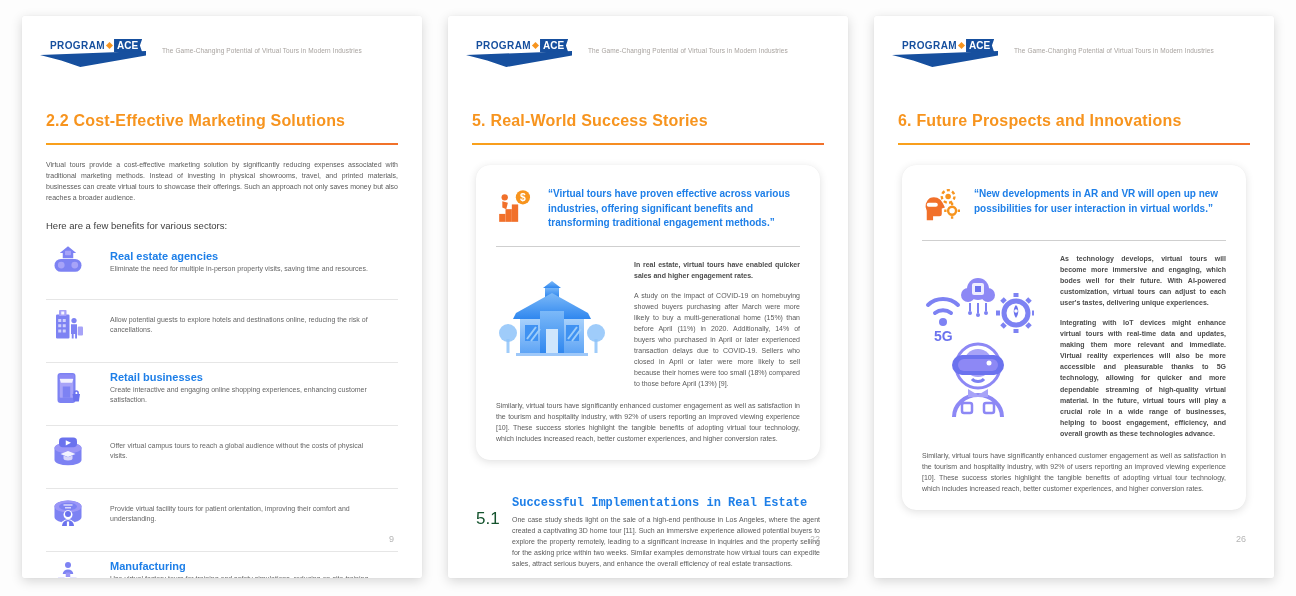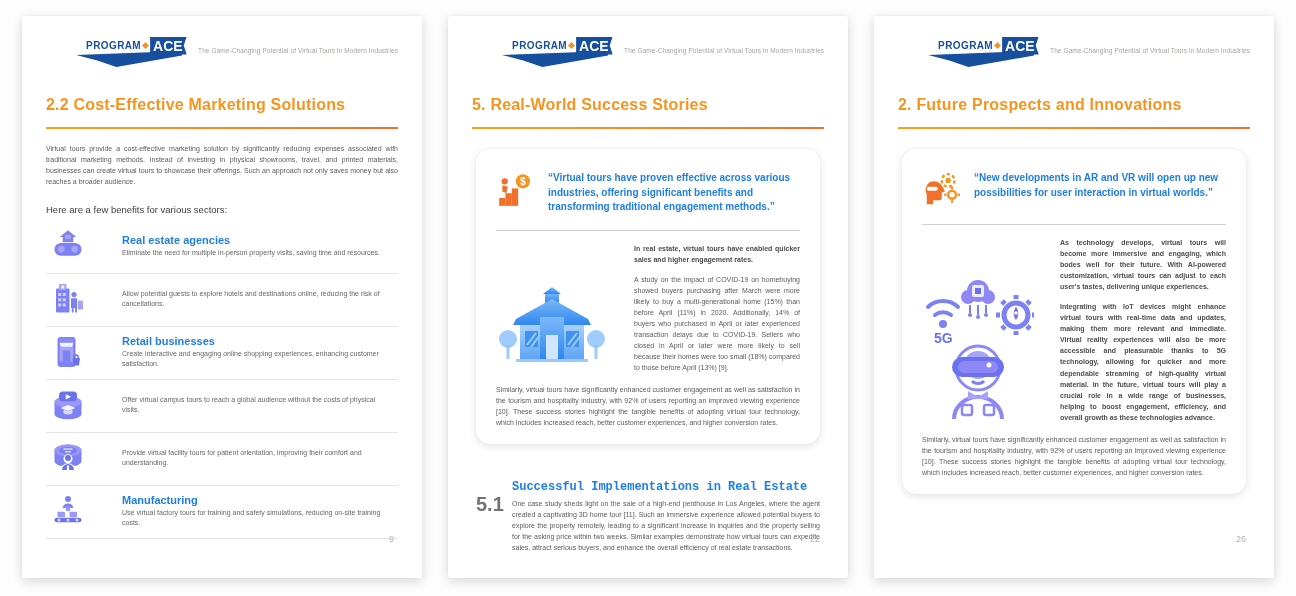--- a/index.html
+++ b/index.html
@@ -4,60 +4,60 @@
 <style>
   * { margin:0; padding:0; box-sizing:border-box; }
   html,body { width:1296px; height:596px; background:#fdfdfd; font-family:"Liberation Sans", sans-serif; overflow:hidden; }
   .canvas { display:flex; gap:26px; padding:16px 22px; }
   .page {
     position:relative; width:400px; height:562px; background:#ffffff;
     box-shadow:0 3px 12px rgba(0,0,0,0.16), 0 0 1px rgba(0,0,0,0.08);
     border-radius:2px; flex:0 0 auto; overflow:hidden;
   }
   
-  .page-header { display:flex; justify-content:flex-end; align-items:flex-start; padding:22px 24px 0 28px; }
+  .page-header { display:flex; justify-content:flex-start; align-items:flex-start; padding:22px 24px 0 28px; }
   .logo { position:relative; width:112px; height:32px; flex:0 0 auto; }
   .logo-row { display:flex; align-items:center; height:15px; }
   .logo-program { font-size:10px; font-weight:bold; color:#164f9e; letter-spacing:0.4px; }
   .logo-diamond { width:5px; height:5px; background:#f7941e; transform:rotate(45deg); margin:0 2px; }
-  .logo-ace { font-size:14px; font-weight:bold; color:#ffffff; background:#164f9e; padding:1px 4px 1px 3px;
+  .logo-ace { font-size:10px; font-weight:bold; color:#ffffff; background:#164f9e; padding:1px 4px 1px 3px;
     clip-path:polygon(0 0, 100% 0, 92% 50%, 100% 100%, 0 100%); }
   .logo-swoosh { position:absolute; left:-10px; top:13px; width:106px; height:16px; background:#164f9e;
     clip-path:polygon(0 25%, 100% 0, 100% 28%, 38% 100%, 20% 60%); }
   .doc-header-text { font-size:6.5px; color:#a8a39f; margin-top:9px; max-width:210px; text-align:right; letter-spacing:0.1px; }
   
-  .page-title { margin:26px 24px 0 24px; font-size:16px; font-weight:bold; color:#f7941e; letter-spacing:0.2px; }
+  .page-title { margin:42px 24px 0 24px; font-size:16px; font-weight:bold; color:#f7941e; letter-spacing:0.2px; }
   .title-rule { height:2px; background:linear-gradient(90deg,#f9a11b,#f1702a); margin:13px 24px 0 24px; border:none; }
   
   .para { font-size:7px; line-height:1.58; color:#5b5b5b; text-align:justify; }
   .para-bold { font-weight:bold; color:#4c4c4c; }
   
   .intro { margin:14px 24px 0 24px; }
   .benefits-heading { margin:17px 24px 6px 24px; font-size:9.5px; font-weight:normal; color:#3d3d3d; }
   .sector-list { margin:0 24px; }
-  .sector-row { display:flex; align-items:center; gap:36px; padding:7px 0 9px 4px; border-bottom:1px solid #e6e6e6; min-height:53px; }
+  .sector-row { display:flex; align-items:center; gap:24px; padding:7px 0 19px 4px; border-bottom:1px solid #e6e6e6; min-height:53px; }
   .sector-icon { width:36px; height:36px; flex:0 0 auto; }
   .sector-text { flex:1; }
   .sector-name { font-size:11px; font-weight:bold; color:#1e7fe8; margin-bottom:2px; }
   .sector-desc { font-size:7px; line-height:1.5; color:#666; max-width:265px; }
   
   .quote-box { margin:20px 28px 0 28px; border-radius:14px; background:#fff;
     box-shadow:0 2px 9px rgba(0,0,0,0.12), 0 0 1px rgba(0,0,0,0.06); padding:22px 20px 16px 20px; }
   .quote-row { display:flex; gap:14px; align-items:flex-start; }
   .quote-icon { width:38px; height:38px; flex:0 0 auto; }
   .quote-text { font-size:10px; font-weight:bold; color:#1e7fe8; line-height:1.45; padding-right:4px; }
   .quote-divider { height:1px; background:#cfcfcf; margin:15px 0 12px 0; border:none; }
-  .media-row { display:flex; gap:26px; align-items:flex-end; }
+  .media-row { display:flex; gap:26px; align-items:center; }
   .media-left { width:112px; flex:0 0 auto; display:flex; justify-content:center; align-items:center; }
   .media-text { flex:1; }
   .media-text .para + .para { margin-top:9px; }
   .similarly { margin-top:11px; }
   
   .section { display:flex; margin:36px 28px 0 28px; gap:10px; }
-  .section-number { font-size:20px; font-weight:bold; color:#737373; width:26px; flex:0 0 auto; padding-top:13px; }
+  .section-number { font-size:17px; font-weight:normal; color:#14532d; width:26px; flex:0 0 auto; padding-top:13px; }
   .section-heading { font-size:12px; font-weight:bold; color:#1e7fe8; margin-bottom:4px;font-family:Liberation Mono, monospace; }
   
   .page-number { position:absolute; right:28px; bottom:34px; font-size:9px; color:#b5b5b5; }
 </style>
 </head>
 <body>
 
 <div class="canvas">
 
   <div class="page">
@@ -265,21 +265,21 @@
       <div class="logo">
         <div class="logo-row">
           <span class="logo-program">PROGRAM</span>
           <span class="logo-diamond"></span>
           <span class="logo-ace">ACE</span>
         </div>
         <div class="logo-swoosh"></div>
       </div>
       <div class="doc-header-text">The Game-Changing Potential of Virtual Tours in Modern Industries</div>
     </div>
-    <div class="page-title">2. Future Prospects and Innovations</div>
+    <div class="page-title">6. Future Prospects and Innovations</div>
     <hr class="title-rule">
 
     <div class="quote-box">
       <div class="quote-row">
         <svg class="quote-icon" viewBox="0 0 48 48">
           <circle cx="33" cy="12" r="8" fill="none" stroke="#f7941e" stroke-width="3" stroke-dasharray="4 3"></circle>
           <circle cx="33" cy="12" r="3.5" fill="#f7941e"></circle>
           <path fill="#f1702a" d="M10 14 a12 12 0 0 1 16 6 l3 6 -4 1 v7 a3 3 0 0 1 -3 3 h-8 v5 H6 V30 a12 12 0 0 1 4 -16 Z"></path>
           <rect x="6" y="20" width="14" height="5" rx="2.5" fill="#ffffff"></rect>
           <circle cx="38" cy="30" r="5" fill="none" stroke="#f7941e" stroke-width="3"></circle>

